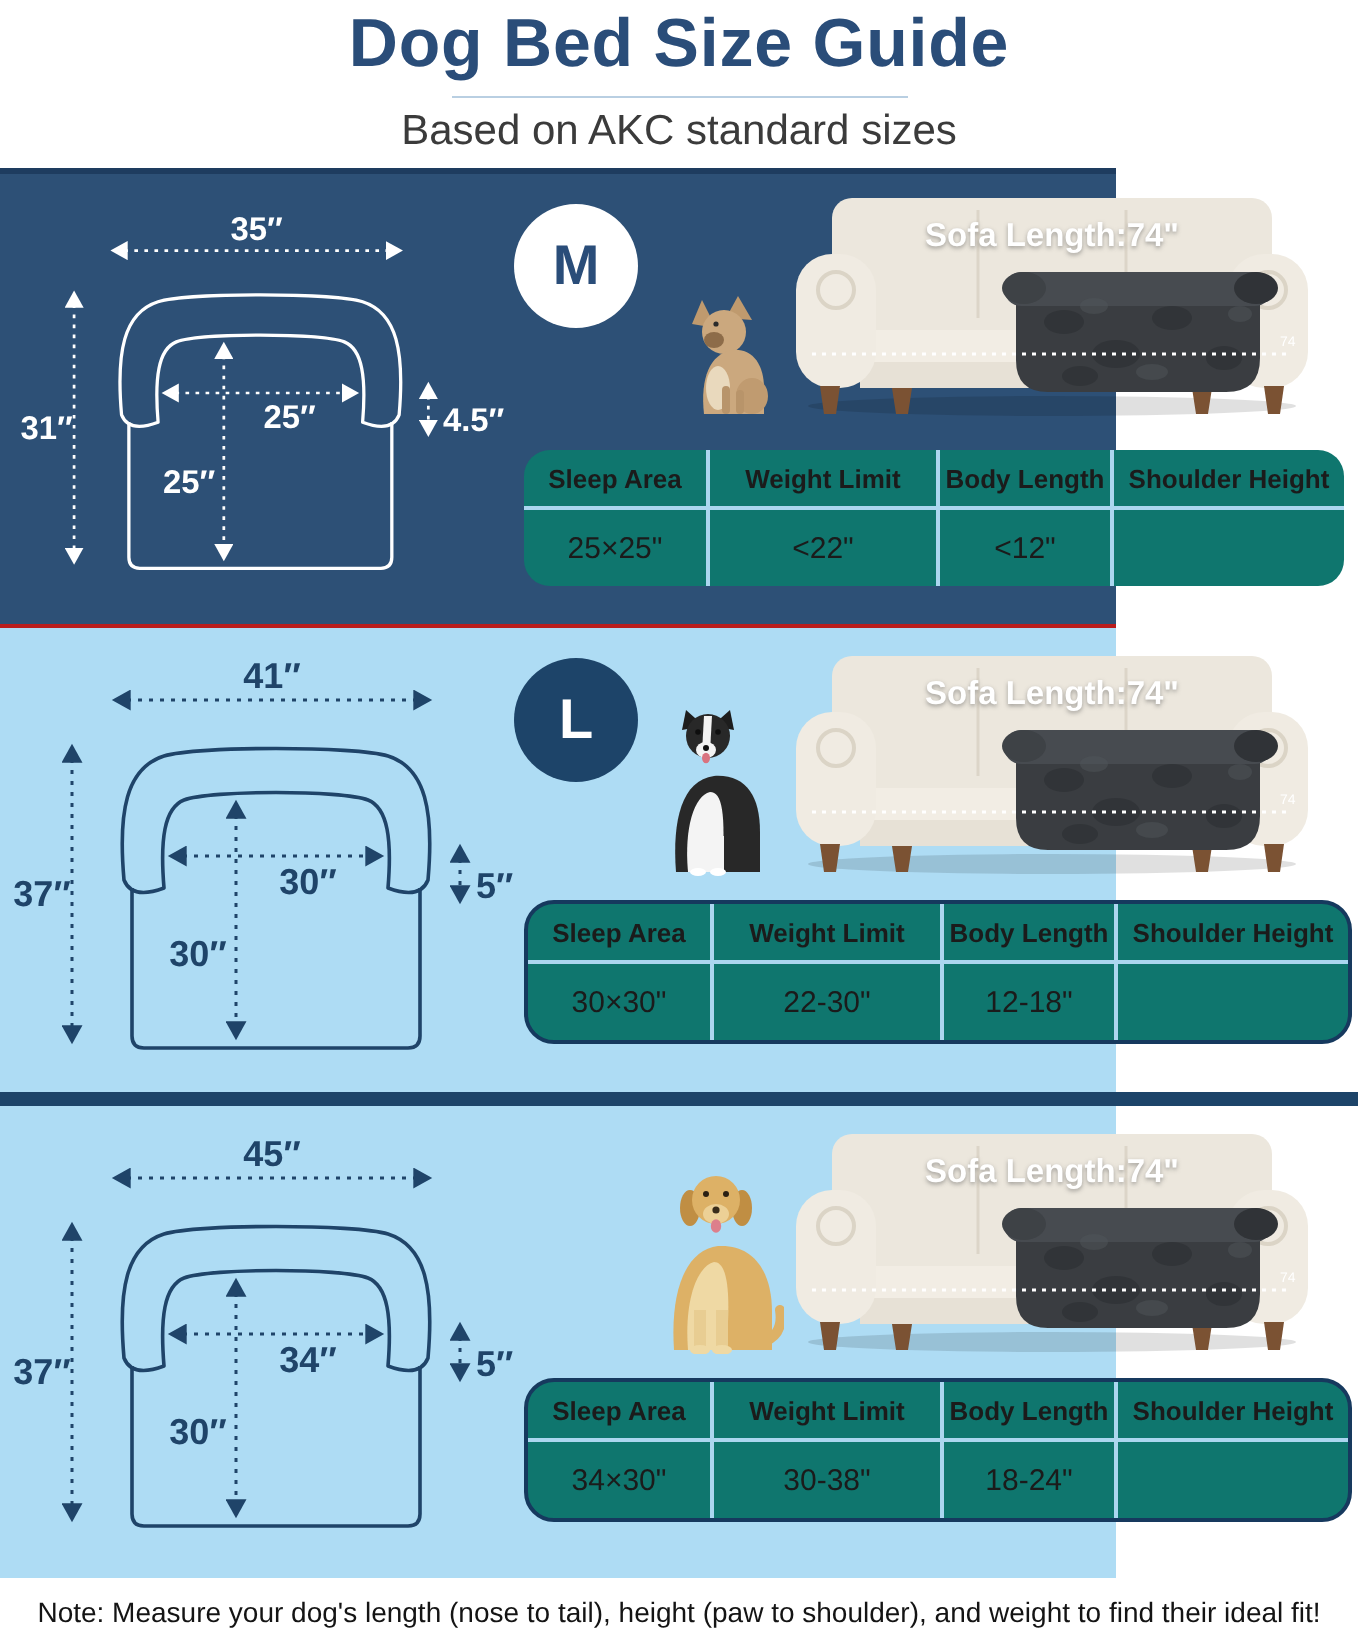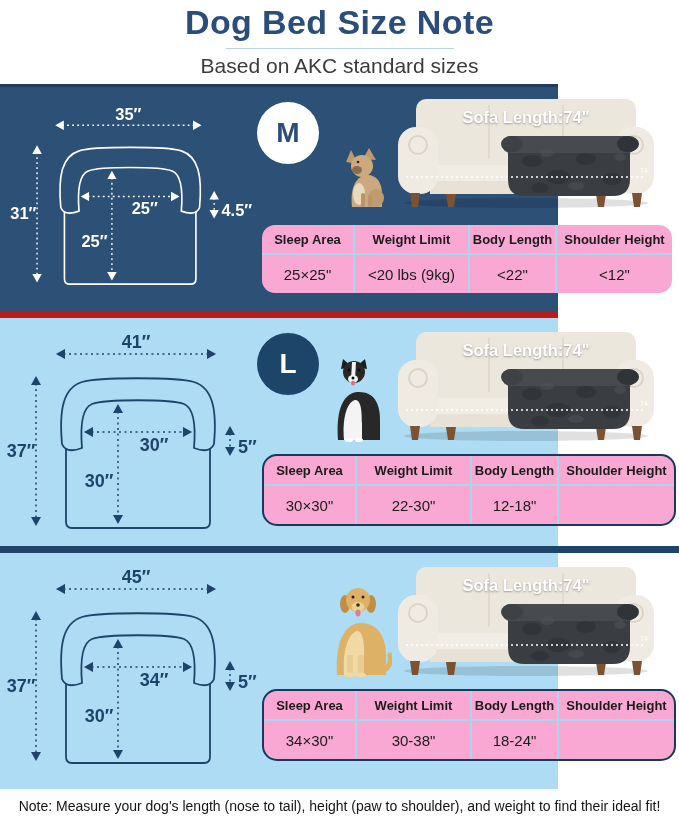--- a/index.html
+++ b/index.html
@@ -7,21 +7,21 @@
   .poster{position:relative;width:679px;height:821px;overflow:hidden;background:#fff;
           font-family:"Liberation Sans",sans-serif}
   
   .hdr{height:84px;text-align:center;padding-top:3px;background:#fff}
   .title{font-size:34px;font-weight:700;color:var(--title-navy,#2a4d79);letter-spacing:.4px}
   .title-divider{width:228px;height:1px;background:#b9cfe2;margin:6px auto 5px}
   .subtitle{font-size:21px;font-weight:500;color:#3b3b3b}
   
   .size-section{position:relative;width:558px}
   .s-m{height:228px;background:var(--navy-bg,#2d5076);color:#fff;border-top:3px solid #1e3c5f}
-  .s-l{height:234px;background:var(--sky-bg,#aedcf4);color:#1f4469;border-top:6px solid #b91c1c}
+  .s-l{height:234px;background:var(--sky-bg,#aedcf4);color:#1f4469;border-top:2px solid #b91c1c}
   .s-xl{height:236px;background:var(--sky-bg,#aedcf4);color:#1f4469}
   .section-bar{height:7px;background:var(--deep-navy,#1d4469)}
   
   .diagram{position:absolute;left:2px;top:14px;width:276px;height:200px}
   .s-m .diagram{left:6px;top:18px;width:252px;height:183px}
   .diagram text{font-weight:700;font-size:18px;fill:currentColor;font-family:"Liberation Sans",sans-serif}
   .diagram .shape{fill:none;stroke:currentColor;stroke-width:1.8;stroke-linejoin:round}
   .diagram .dash{stroke:currentColor;stroke-width:1.5;stroke-dasharray:2 3.5;fill:none}
   
   .badge{position:absolute;left:257px;top:15px;width:62px;height:62px;border-radius:50%;
@@ -35,38 +35,38 @@
   .s-xl .dog{left:330px;top:30px;width:62px;height:94px}
   
   .sofa{position:absolute;left:390px;top:6px;width:272px;height:116px}
   .s-l .sofa,.s-xl .sofa{top:8px}
   .sofa-label{font-weight:700;font-size:16.5px;fill:#fff;text-shadow:0 1px 2px rgba(80,80,80,.5);
               font-family:"Liberation Sans",sans-serif}
   .sofa-measure{font-size:7px;fill:#fff;font-family:"Liberation Sans",sans-serif}
   
   .spec-table{position:absolute;left:262px;top:138px;width:410px;display:grid;
               grid-template-columns:93px 115px 87px 115px;grid-template-rows:30px 38px;
-              background:#f9a8d4;border-radius:13px;overflow:hidden;color:#1b1b1b}
+              background:#0f766e;border-radius:13px;overflow:hidden;color:#1b1b1b}
   .s-l .spec-table,.s-xl .spec-table{border:2px solid #16395e;top:136px;width:414px;border-radius:15px}
   .cell{display:flex;align-items:center;justify-content:center;
         border-right:2px solid var(--table-divider,#abd6ef)}
   .cell:nth-child(4n){border-right:none}
   .cell.head{font-weight:700;font-size:13px;border-bottom:2px solid var(--table-divider,#abd6ef)}
   .cell.val{font-size:15px;font-weight:500}
   
   .ftr{height:32px;background:#fff;text-align:center}
   .note{font-size:14px;font-weight:500;color:#141414;padding-top:9px}
 </style>
 </head>
 <body>
 
 <div class="poster">
 
   <div class="hdr">
-    <div class="title">Dog Bed Size Note</div>
+    <div class="title">Dog Bed Size Guide</div>
     <div class="title-divider"></div>
     <div class="subtitle">Based on AKC standard sizes</div>
   </div>
 
   <div class="size-section s-m">
     <svg class="diagram" viewBox="0 0 276 200">
       <defs>
         <marker id="ah-m" viewBox="0 0 10 10" markerWidth="7" markerHeight="7" refX="7" refY="5" orient="auto-start-reverse">
           <path d="M0 0 L9 5 L0 10 Z" fill="#ffffff"></path>
         </marker>
@@ -138,21 +138,20 @@
       <line x1="16" y1="84" x2="254" y2="84" stroke="#fff" stroke-width="1.5" stroke-dasharray="2 3"></line>
       <text x="250" y="80" class="sofa-measure">74</text>
     </svg>
 
     <div class="spec-table">
       <div class="cell head">Sleep Area</div>
       <div class="cell head">Weight Limit</div>
       <div class="cell head">Body Length</div>
       <div class="cell head">Shoulder Height</div>
       <div class="cell val">25×25"</div>
-      <div class="cell val">&lt;20 lbs (9kg)</div>
       <div class="cell val">&lt;22"</div>
       <div class="cell val">&lt;12"</div>
     </div>
   </div>
 
   <div class="size-section s-l">
     <svg class="diagram" viewBox="0 0 276 200">
       <defs>
         <marker id="ah-l" viewBox="0 0 10 10" markerWidth="7" markerHeight="7" refX="7" refY="5" orient="auto-start-reverse">
           <path d="M0 0 L9 5 L0 10 Z" fill="#1f4469"></path>

